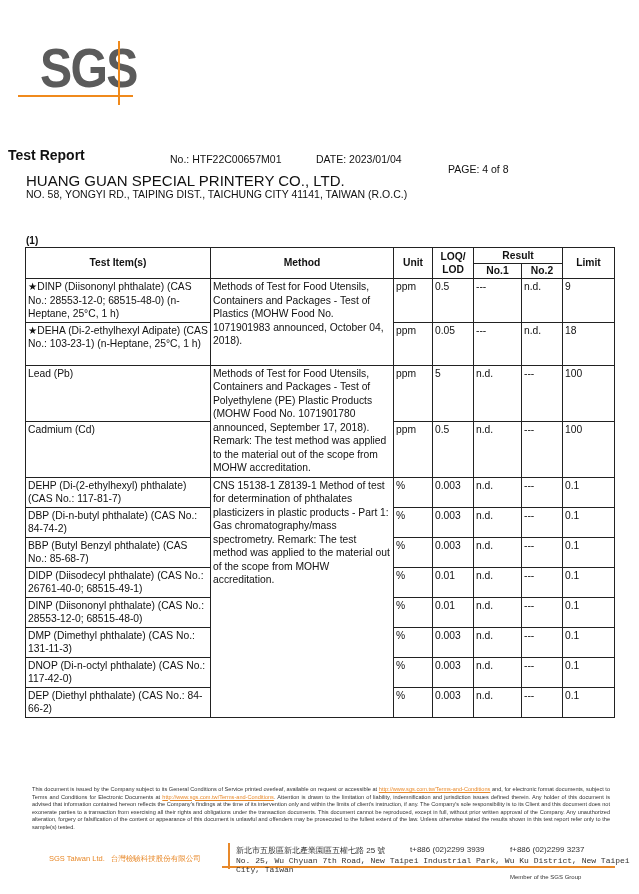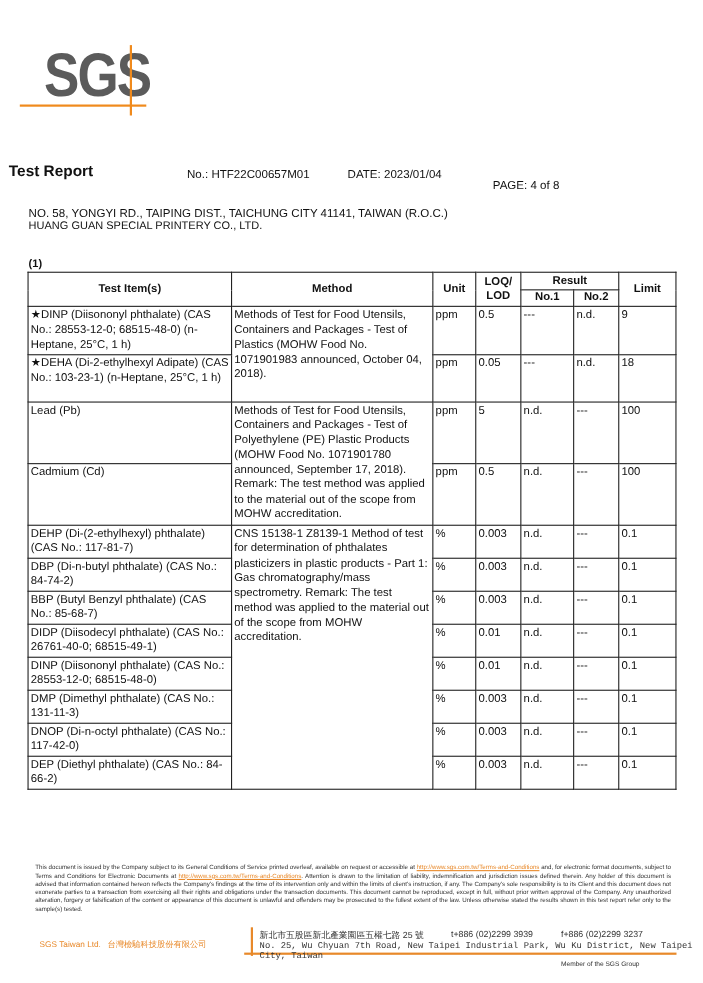--- a/index.html
+++ b/index.html
@@ -11,36 +11,36 @@
   .logo-text { left: 40px; top: 36px; font-size: 56px; font-weight: bold; color: #5b5b5b;
                letter-spacing: -2px; font-family: "Liberation Sans", sans-serif; transform: scaleX(0.86); transform-origin: left top; line-height: 64px; }
   .logo-hline { left: 18px; top: 95px; width: 115px; height: 2px; background: #f08a1c; }
   .logo-vline { left: 118px; top: 41px; width: 2px; height: 64px; background: #f08a1c; }
 
   
   .title { left: 8px; top: 147px; font-size: 14px; font-weight: bold; }
   .report-no { left: 170px; top: 153px; font-size: 10.5px; }
   .report-date { left: 316px; top: 153px; font-size: 10.5px; }
   .report-page { left: 448px; top: 163px; font-size: 10.5px; }
-  .company { left: 26px; top: 172px; font-size: 10px; margin-top: 28px; }
+  .company { left: 26px; top: 172px; font-size: 15px; }
   .address { left: 26px; top: 188px; font-size: 10.5px; }
   .section-label { left: 26px; top: 235px; font-size: 10px; font-weight: bold; }
 
   
   table.results { position: absolute; left: 25px; top: 247px; width: 589px; border-collapse: collapse;
                   font-size: 10.3px; line-height: 13.5px; table-layout: fixed; }
   table.results td, table.results th { border: 1.6px solid #222; padding: 1px 2px; vertical-align: top; }
   table.results th { font-weight: bold; text-align: center; vertical-align: middle; padding: 0 2px; }
   td.c { }
   td.method { vertical-align: middle; }
 
   
   .disclaimer { left: 32px; top: 786px; width: 578px; font-size: 5.6px; line-height: 7.6px; color: #333; text-align: justify; }
   .disclaimer .lnk { color: #e8892a; text-decoration: underline; }
-  .sgs-tw { left: 36px; top: 854px; font-size: 7.5px; color: #e8892a; }
+  .sgs-tw { left: 49px; top: 854px; font-size: 7.5px; color: #e8892a; }
   .sgs-tw .cn { margin-left: 6px; }
   .foot-vline { left: 228px; top: 843px; width: 1.5px; height: 26px; background: #e8892a; }
   .foot-hline { left: 222px; top: 866px; width: 393px; height: 1.5px; background: #e8892a; }
   .cn-addr { left: 236px; top: 845px; font-size: 8px; color: #333; }
   .phone { left: 410px; top: 845px; font-size: 8px; color: #333; }
   .fax { left: 510px; top: 845px; font-size: 8px; color: #333; }
   .en-addr { left: 236px; top: 856px; font-size: 8px; color: #333; font-family: Liberation Mono, monospace; }
   .member { left: 510px; top: 874px; font-size: 6px; color: #333; }
 </style>
 </head>

